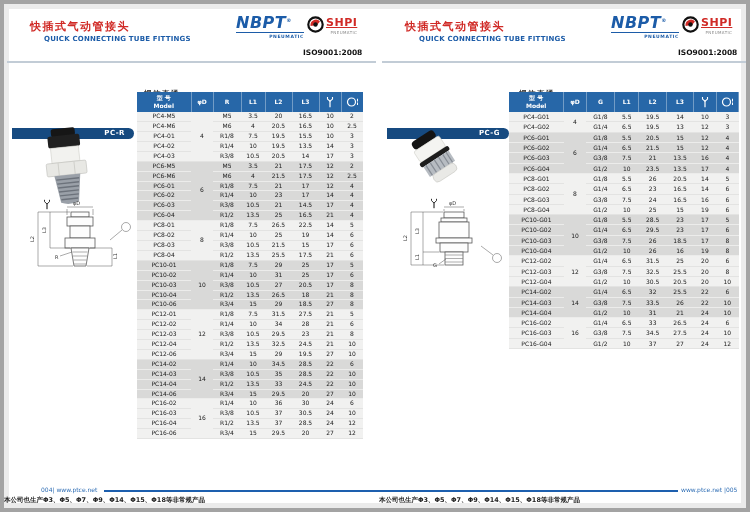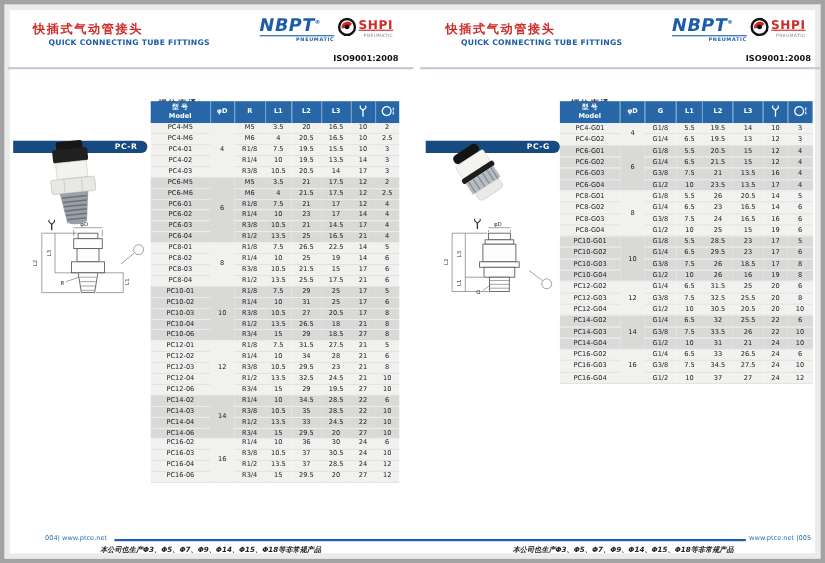--- a/index.html
+++ b/index.html
@@ -50,21 +50,21 @@
              color:#1a1a1a;white-space:nowrap;vertical-align:middle;}
   .ftable.rt td{height:9.3px;line-height:9.3px;}
   .ftable tr.gA{background:#f1f1f0;} .ftable tr.gA td{border-bottom:1px solid #e3e3e2;}
   .ftable tr.gB{background:#d9d9d8;} .ftable tr.gB td{border-bottom:1px solid #ececeb;}
 
   
   .foot-line{position:absolute;left:100px;top:486px;width:574px;height:2px;background:#1d5fae;}
   .foot-ref{position:absolute;top:482px;font-size:6px;color:#2e6db4;white-space:nowrap;}
   #ref-left{left:37px;}
   #ref-right{left:677px;}
-  .foot-note{position:absolute;top:492px;width:375px;text-align:center;font-size:6.5px;font-weight:bold;color:#222;font-style:italic;}
+  .foot-note{position:absolute;top:492px;width:375px;font-size:6.5px;font-weight:bold;color:#222;}
   #note-left{left:0;}
   #note-right{left:375px;}
 </style>
 </head>
 <body>
 
 <div id="sheet">
 
   <div class="page" id="page-left">
     <div class="title-cn">快插式气动管接头</div>

